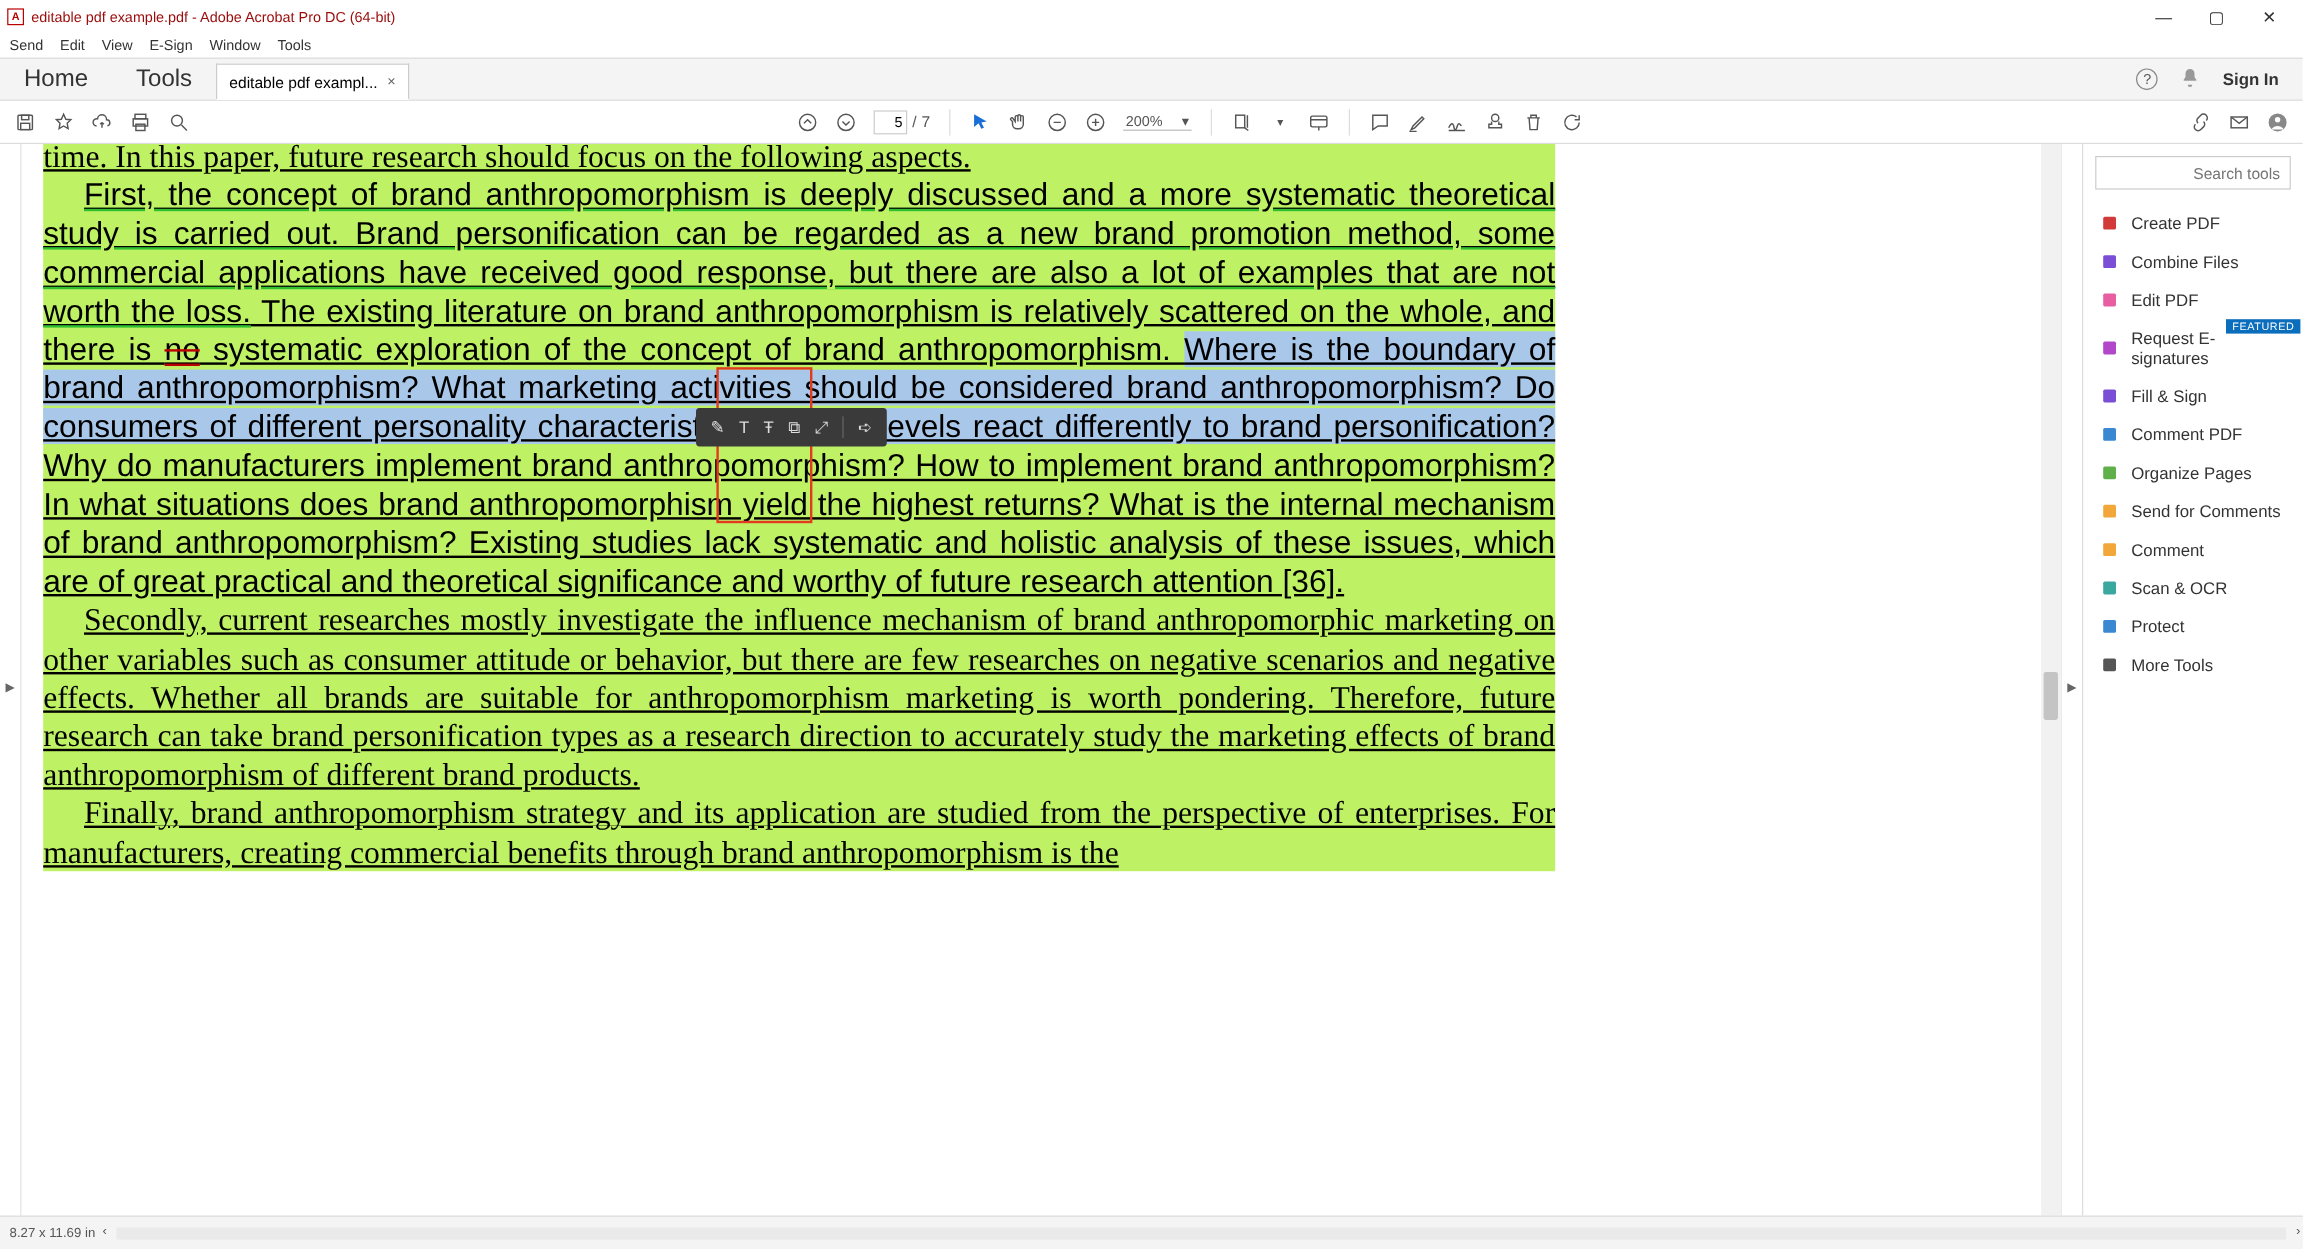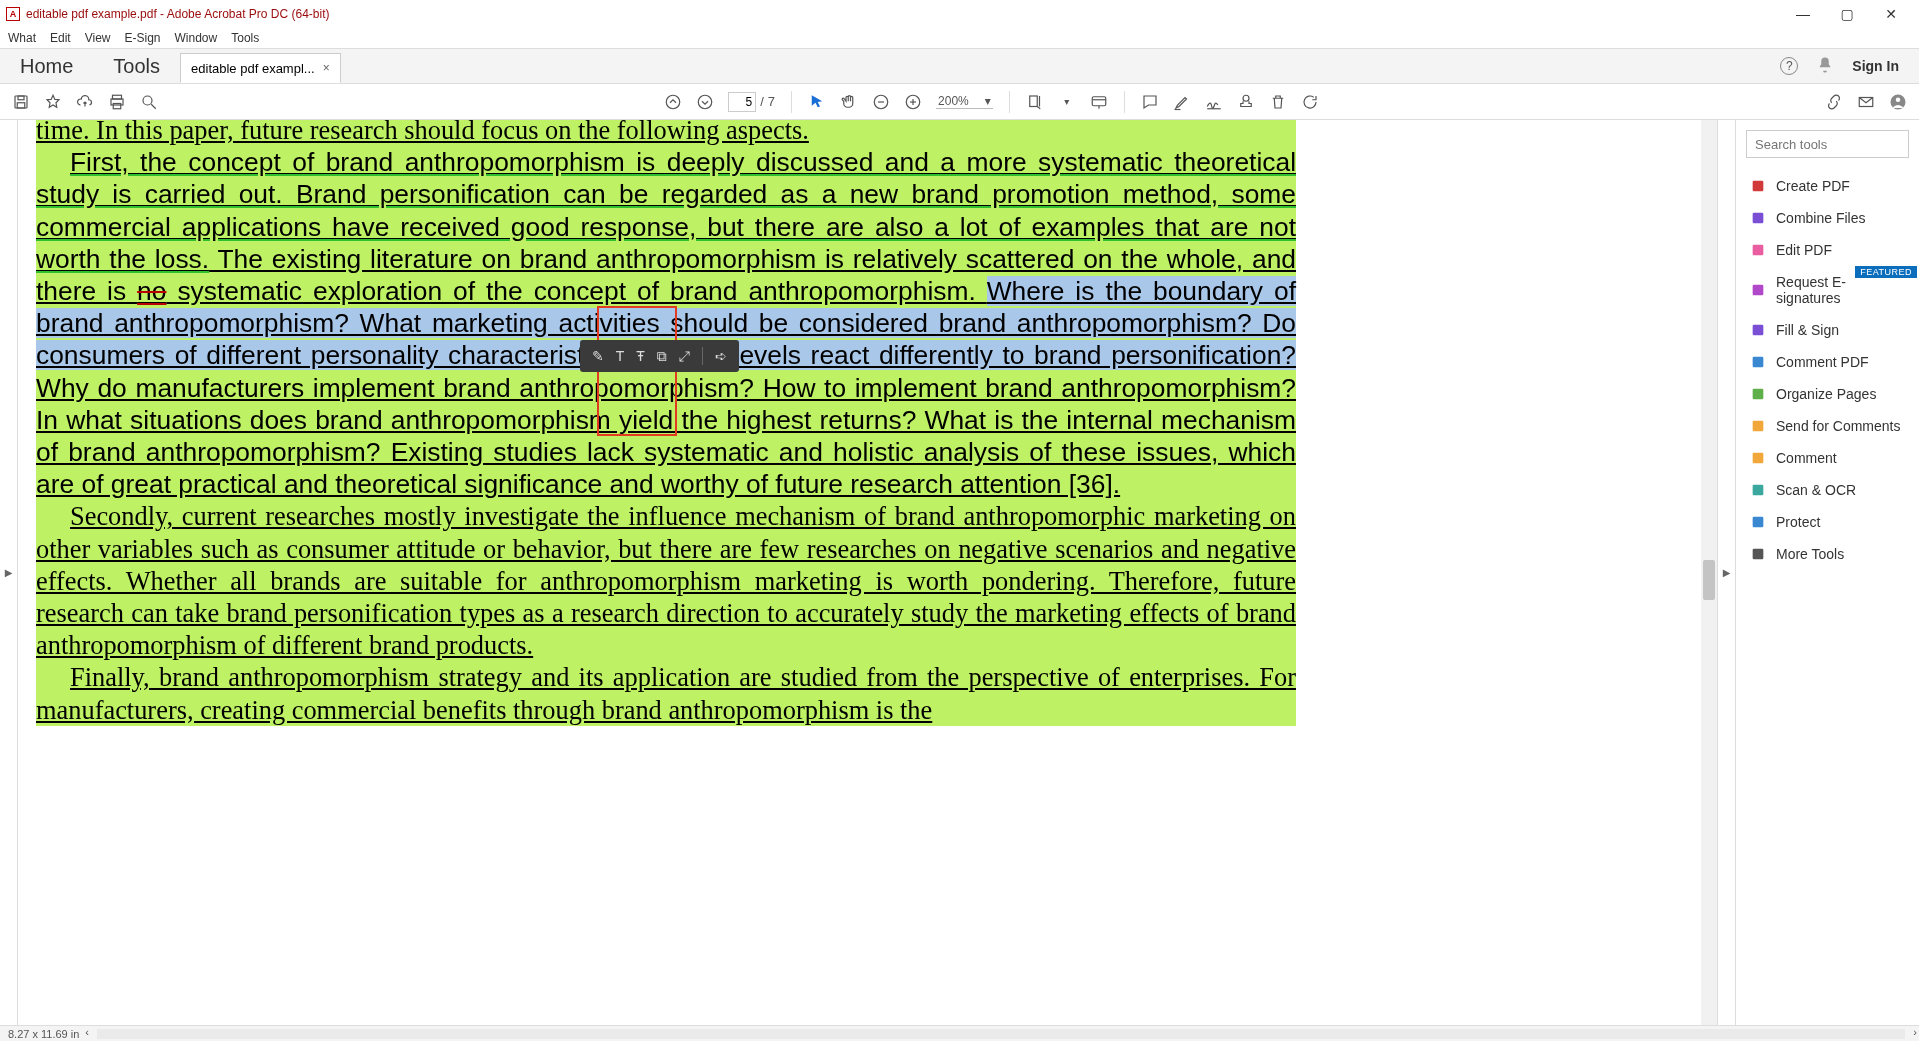--- a/index.html
+++ b/index.html
@@ -51,35 +51,35 @@
 
 
 .redbox { position: absolute; border: 2px solid #e33b1f; pointer-events: none; }
 
 
 .floatbar { position: absolute; background: #3a3a3a; color: #ddd; height: 32px; border-radius: 3px; display: flex; align-items: center; gap: 12px; padding: 0 12px; font-size: 14px; }
 .floatbar .fsep { width: 1px; height: 18px; background: #666; }
 
 
 .rightpanel .search { margin: 10px 10px 6px; }
-.rightpanel .search input { width: 100%; height: 28px; border: 1px solid #ccc; padding: 0 8px; font-size: 13px; color: #888; }
+.rightpanel .search input { width: 100%; height: 28px; border: 1px solid #ccc; padding: 0 8px; font-size: 13px; color: #888; text-align: right; }
 .rightpanel .tools { flex: 1; padding: 6px 0; }
 .rightpanel .tool { display: flex; align-items: center; gap: 10px; padding: 8px 14px; font-size: 14px; color: #333; position: relative; }
 .rightpanel .tool .ticon { width: 16px; height: 16px; display: inline-block; }
 .rightpanel .badge { position: absolute; right: 2px; top: 0px; background: #0a6ebd; color: #fff; font-size: 9px; padding: 1px 5px; letter-spacing: 0.5px; }
 .rightpanel .promo { border-top: 1px solid #ddd; padding: 8px 6px 4px; text-align: center; font-size: 12px; }
 .rightpanel .promo .headline { font-weight: 600; color: #333; }
 .rightpanel .promo .link { color: #0a6ebd; margin-top: 4px; }
 
 
 .vscroll { position: absolute; right: 0; top: 0; bottom: 0; width: 16px; background: #f1f1f1; }
 .vscroll .thumb { position: absolute; left: 2px; right: 2px; top: 440px; height: 40px; background: #c4c4c4; border-radius: 2px; }
 
 
-.statusbar { position: absolute; bottom: 0; left: 0; right: 0; height: 16px; background: #f4f4f4; border-top: 1px solid #ddd; font-size: 11px; color: #555; display: flex; align-items: center; padding: 0 8px; gap: 12px; }
+.statusbar { position: absolute; bottom: 0; left: 0; right: 0; height: 28px; background: #f4f4f4; border-top: 1px solid #ddd; font-size: 11px; color: #555; display: flex; align-items: center; padding: 0 8px; gap: 12px; }
 .statusbar .hscroll { flex: 1; height: 10px; background: #eaeaea; margin: 0 6px; position: relative; }
 .statusbar .hscroll::before { content: "‹"; position: absolute; left: -12px; top: -3px; }
 .statusbar .hscroll::after { content: "›"; position: absolute; right: -12px; top: -3px; }
 
 .ticon svg { width: 16px; height: 16px; display: block; }
 .tbicon { width: 18px; height: 18px; display: inline-flex; align-items: center; justify-content: center; }
 .tbicon svg { width: 18px; height: 18px; }
 </style>
 </head>
 <body>
@@ -87,21 +87,21 @@
 <div class="titlebar">
   <span class="app-icon">A</span>
   <span class="title">editable pdf example.pdf - Adobe Acrobat Pro DC (64-bit)</span>
   <span class="spacer"></span>
   <span class="winbtn">—</span>
   <span class="winbtn">▢</span>
   <span class="winbtn">✕</span>
 </div>
 
 <div class="menubar">
-  <span>What</span>
+  <span>Send</span>
   <span>Edit</span>
   <span>View</span>
   <span>E-Sign</span>
   <span>Window</span>
   <span>Tools</span>
 </div>
 
 <div class="tabsrow">
   <div class="hometab">Home</div>
   <div class="toolstab">Tools</div>

